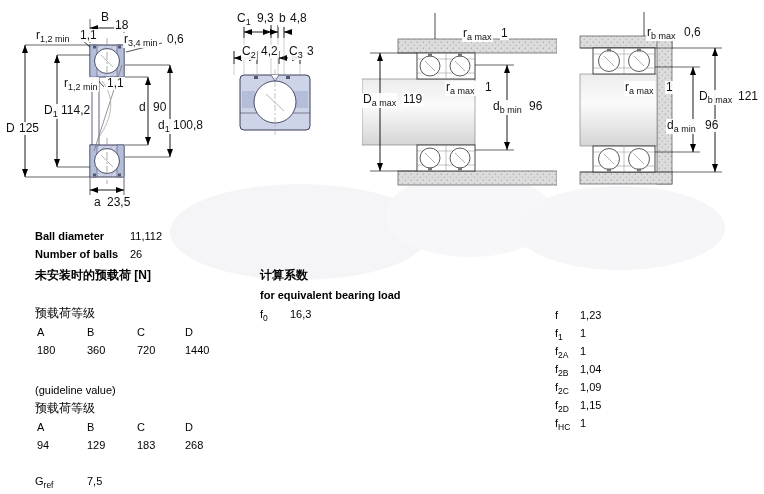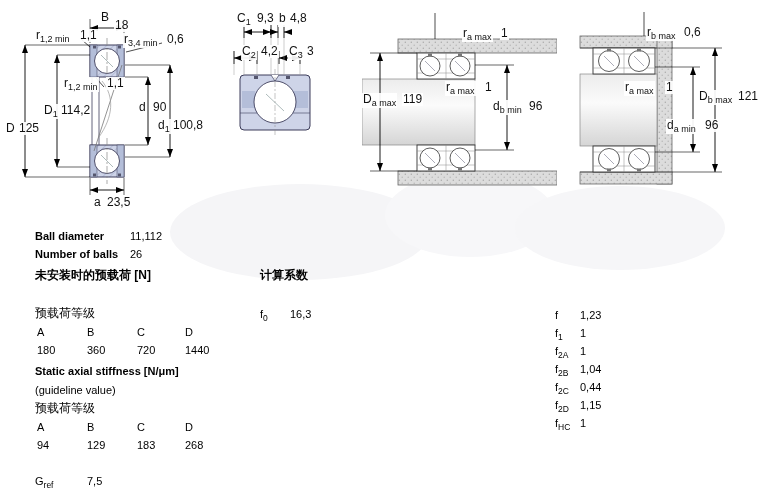--- a/index.html
+++ b/index.html
@@ -311,47 +311,47 @@
   <span class="t cn z" style="left:8px;top:307px">预载荷等级</span>
   <span class="t z" style="left:10px;top:326px">A</span>
   <span class="t z" style="left:60px;top:326px">B</span>
   <span class="t z" style="left:110px;top:326px">C</span>
   <span class="t z" style="left:158px;top:326px">D</span>
   <span class="t z" style="left:10px;top:344px">180</span>
   <span class="t z" style="left:60px;top:344px">360</span>
   <span class="t z" style="left:110px;top:344px">720</span>
   <span class="t z" style="left:158px;top:344px">1440</span>
 
-  <span class="t b z" style="left:8px;top:365px">Static axial stiffness [N/μm]</span>
   <span class="t z" style="left:8px;top:384px">(guideline value)</span>
   <span class="t cn z" style="left:8px;top:402px">预载荷等级</span>
   <span class="t z" style="left:10px;top:421px">A</span>
   <span class="t z" style="left:60px;top:421px">B</span>
   <span class="t z" style="left:110px;top:421px">C</span>
   <span class="t z" style="left:158px;top:421px">D</span>
   <span class="t z" style="left:10px;top:439px">94</span>
   <span class="t z" style="left:60px;top:439px">129</span>
   <span class="t z" style="left:110px;top:439px">183</span>
   <span class="t z" style="left:158px;top:439px">268</span>
 
   <span class="t z" style="left:8px;top:475px"><span>G</span><sub>ref</sub></span>
   <span class="t z" style="left:60px;top:475px">7,5</span>
 
   <span class="t b cn z" style="left:233px;top:269px">计算系数</span>
+  <span class="t b z" style="left:233px;top:289px">for equivalent bearing load</span>
   <span class="t z" style="left:233px;top:308px"><span>f</span><sub>0</sub></span>
   <span class="t z" style="left:263px;top:308px">16,3</span>
 
   <span class="t z" style="left:528px;top:309px"><span>f</span><sub></sub></span>
   <span class="t z" style="left:553px;top:309px">1,23</span>
   <span class="t z" style="left:528px;top:327px"><span>f</span><sub>1</sub></span>
   <span class="t z" style="left:553px;top:327px">1</span>
   <span class="t z" style="left:528px;top:345px"><span>f</span><sub>2A</sub></span>
   <span class="t z" style="left:553px;top:345px">1</span>
   <span class="t z" style="left:528px;top:363px"><span>f</span><sub>2B</sub></span>
   <span class="t z" style="left:553px;top:363px">1,04</span>
   <span class="t z" style="left:528px;top:381px"><span>f</span><sub>2C</sub></span>
-  <span class="t z" style="left:553px;top:381px">0,44</span>
+  <span class="t z" style="left:553px;top:381px">1,09</span>
   <span class="t z" style="left:528px;top:399px"><span>f</span><sub>2D</sub></span>
   <span class="t z" style="left:553px;top:399px">1,15</span>
   <span class="t z" style="left:528px;top:417px"><span>f</span><sub>HC</sub></span>
   <span class="t z" style="left:553px;top:417px">1</span>
 
 </div>
 
 </body></html>

